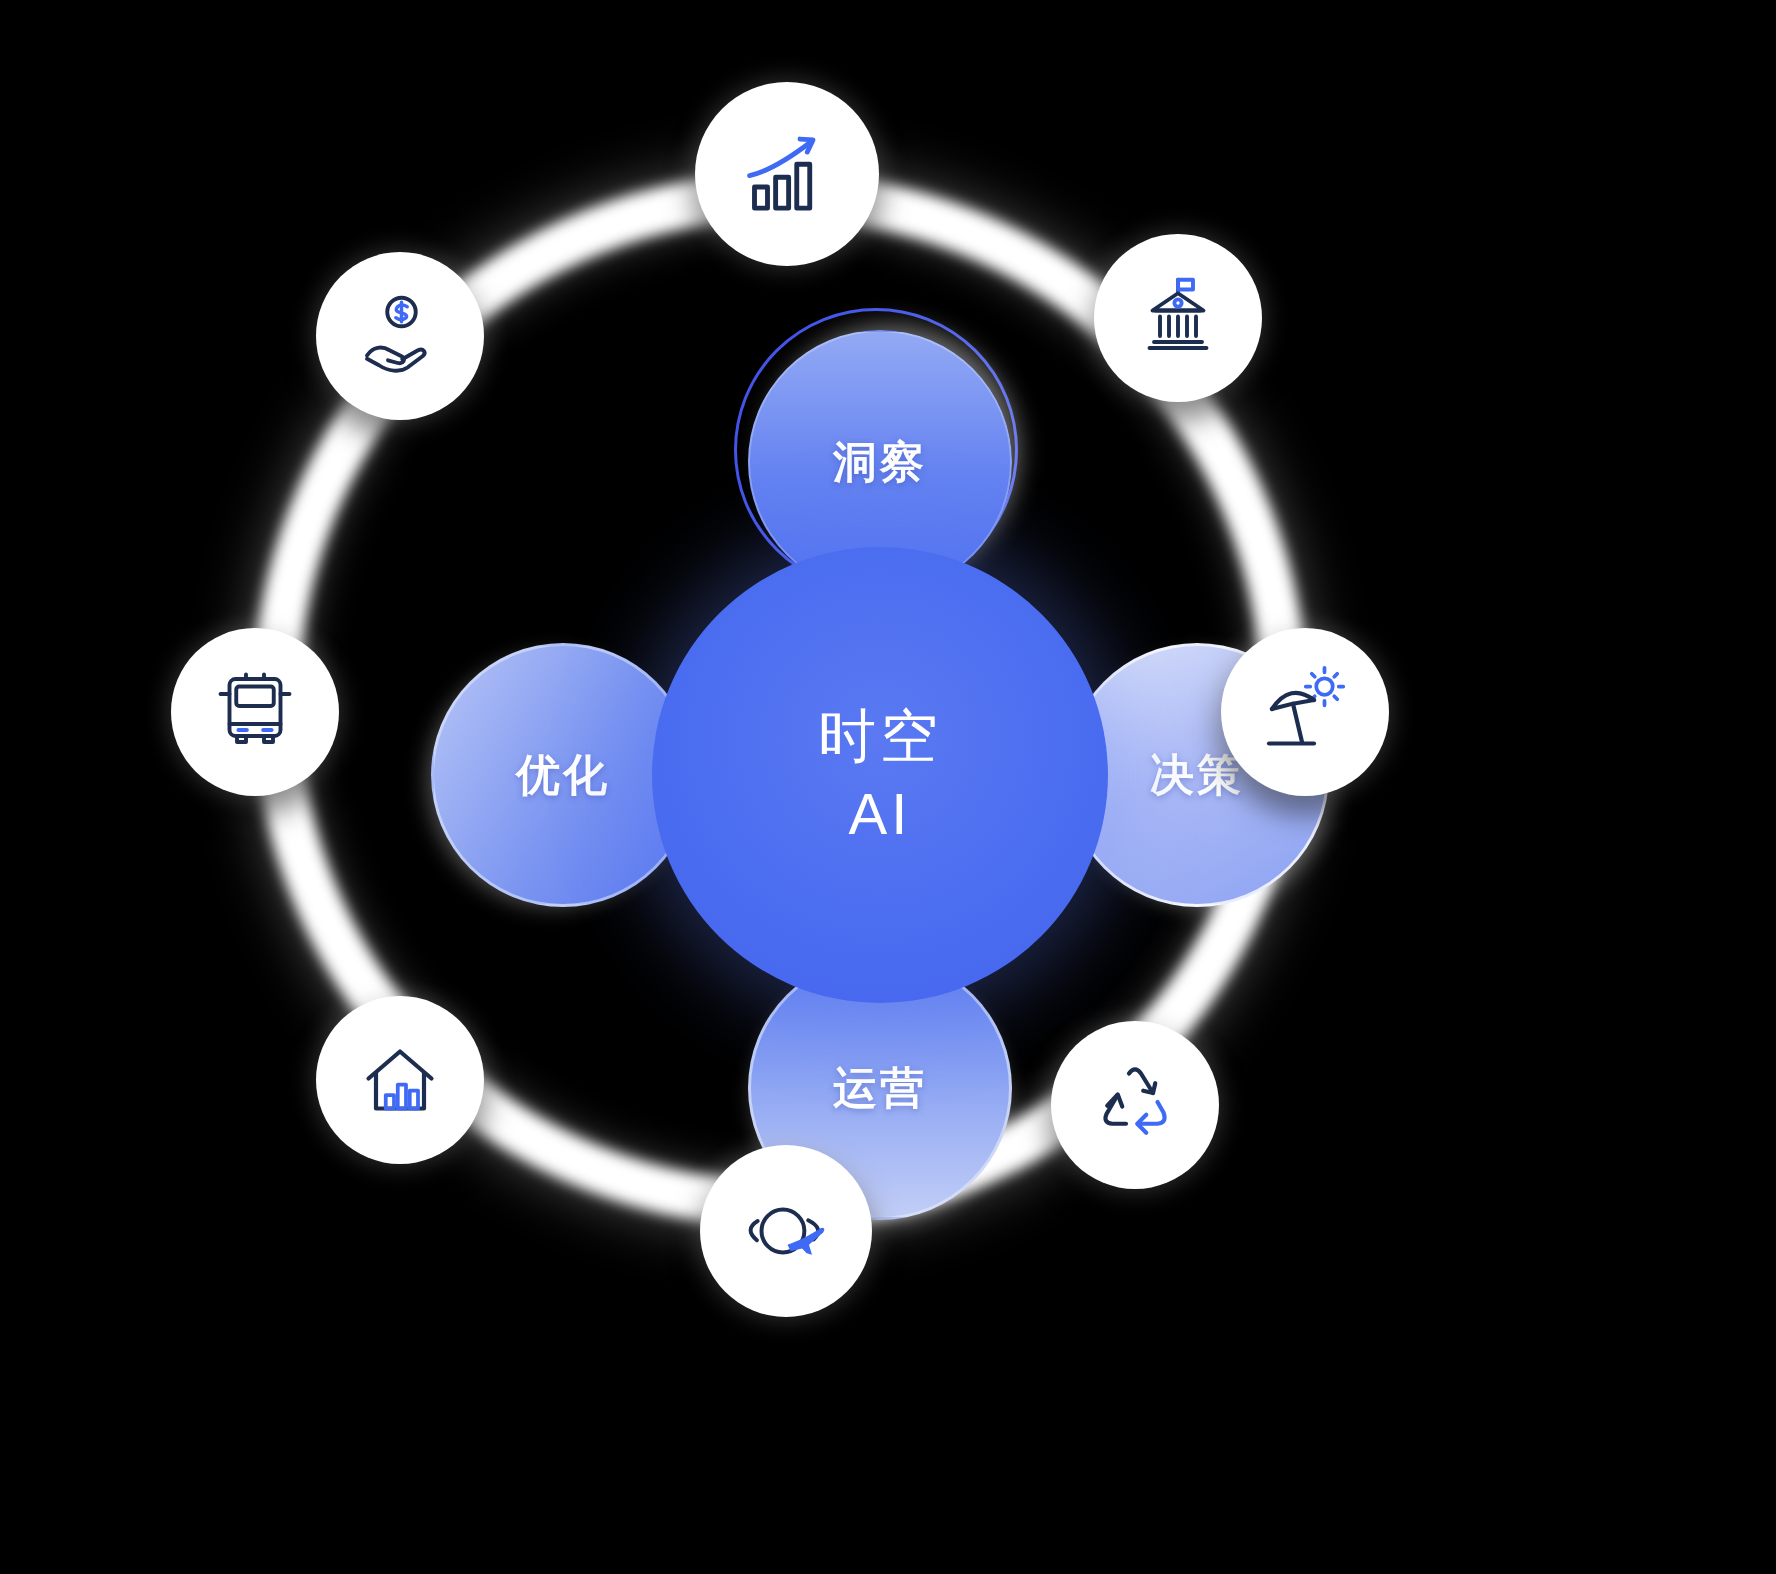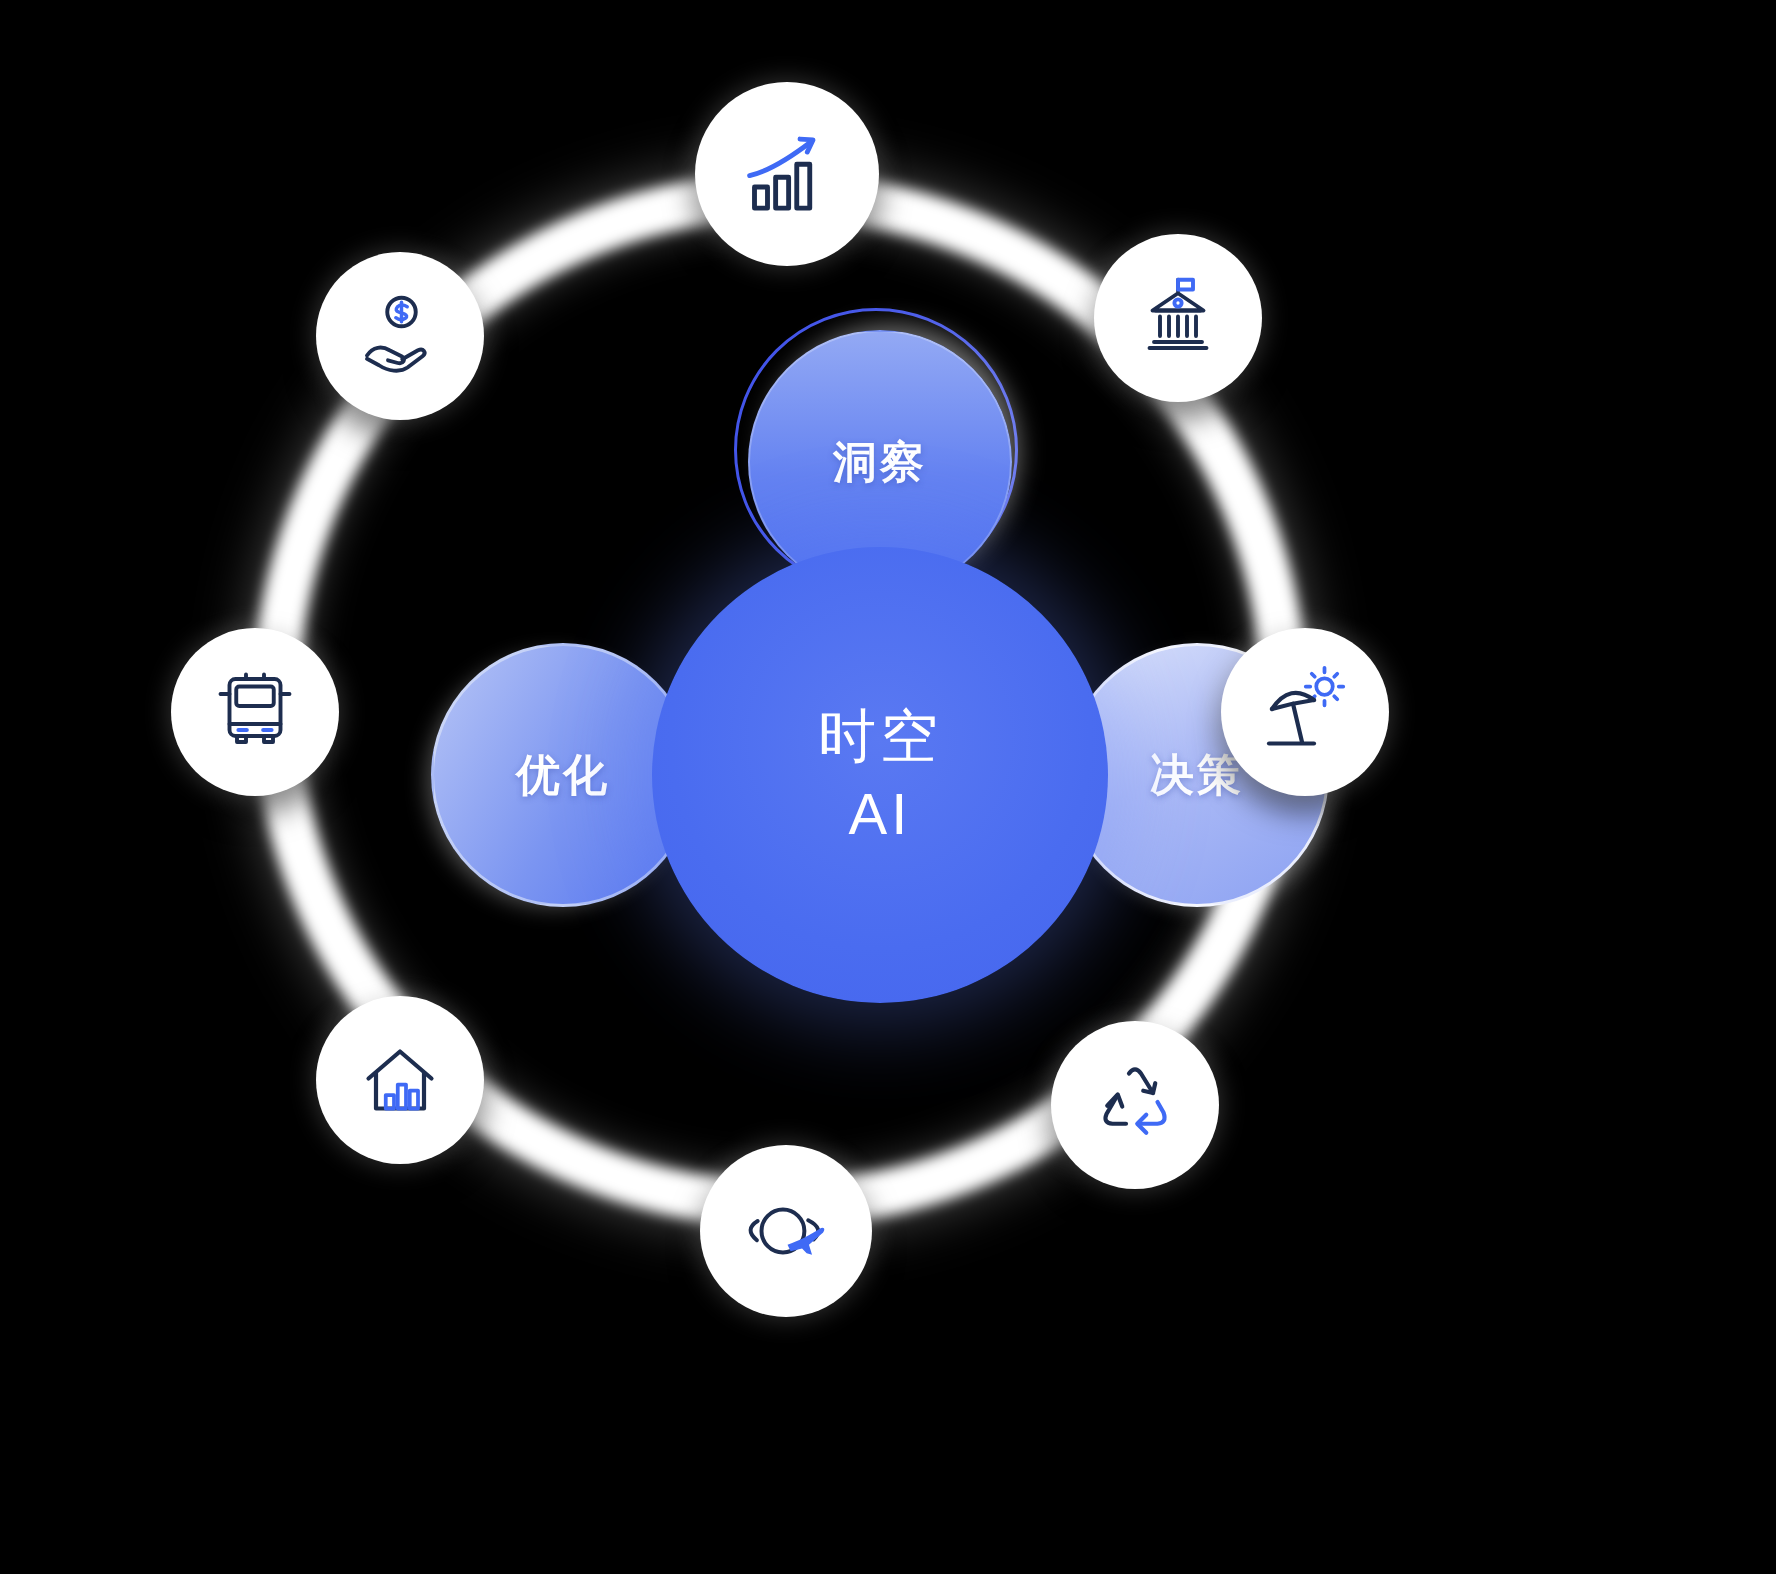--- a/index.html
+++ b/index.html
@@ -260,20 +260,23 @@
   <div class="sat-ring-outline"></div>
 
   <div class="satellite sat-top">
     <span class="sat-label">洞察</span>
   </div>
 
   <div class="satellite sat-right">
     <span class="sat-label">决策</span>
   </div>
 
+  <div class="satellite sat-bottom">
+    <span class="sat-label">运营</span>
+  </div>
 
   <div class="satellite sat-left">
     <span class="sat-label">优化</span>
   </div>
 
   <div class="center-circle">
     <div class="center-title">
       <div>时空</div>
       <div>AI</div>
     </div>

